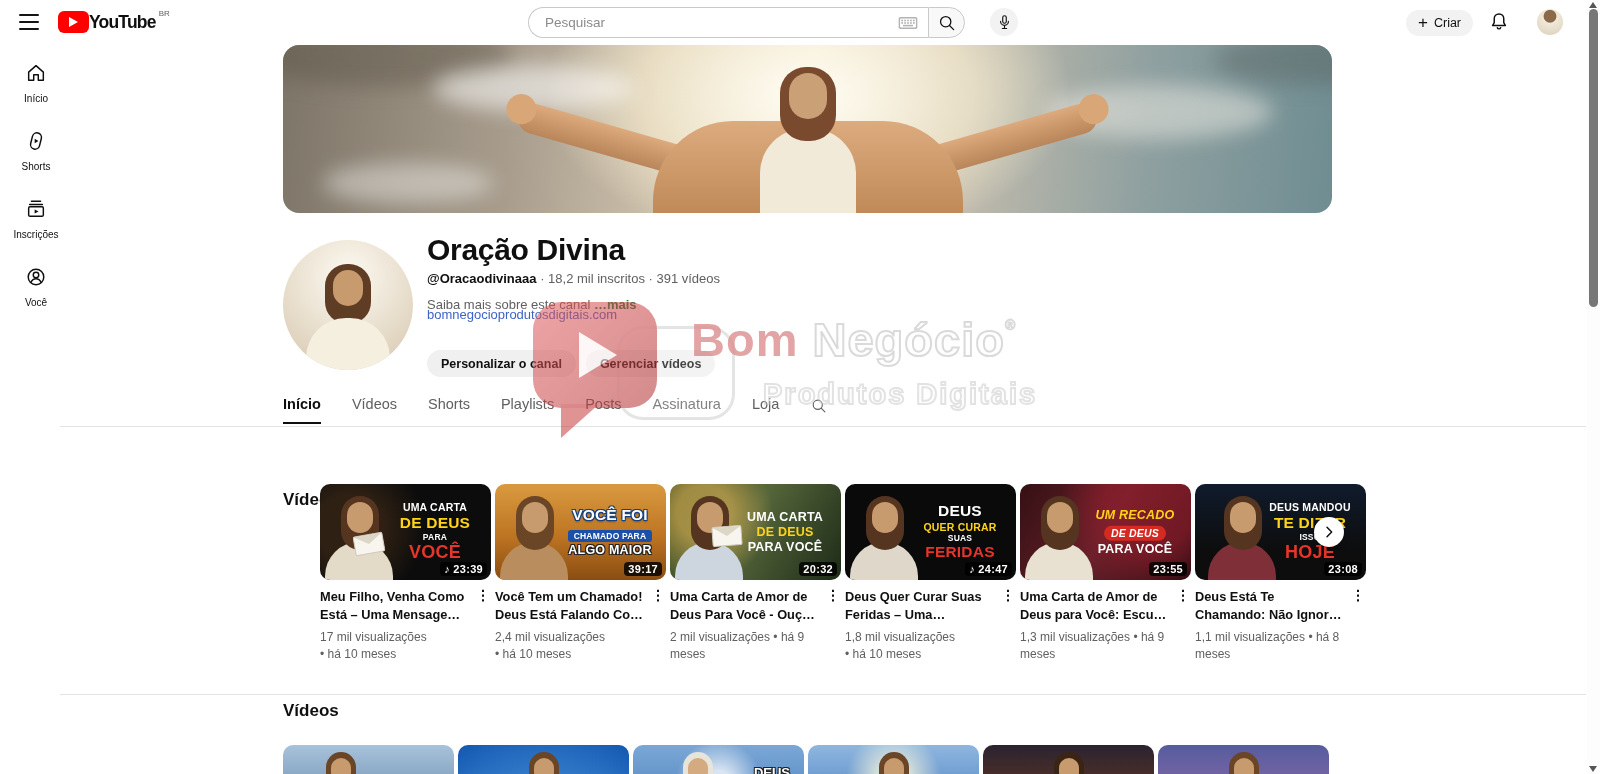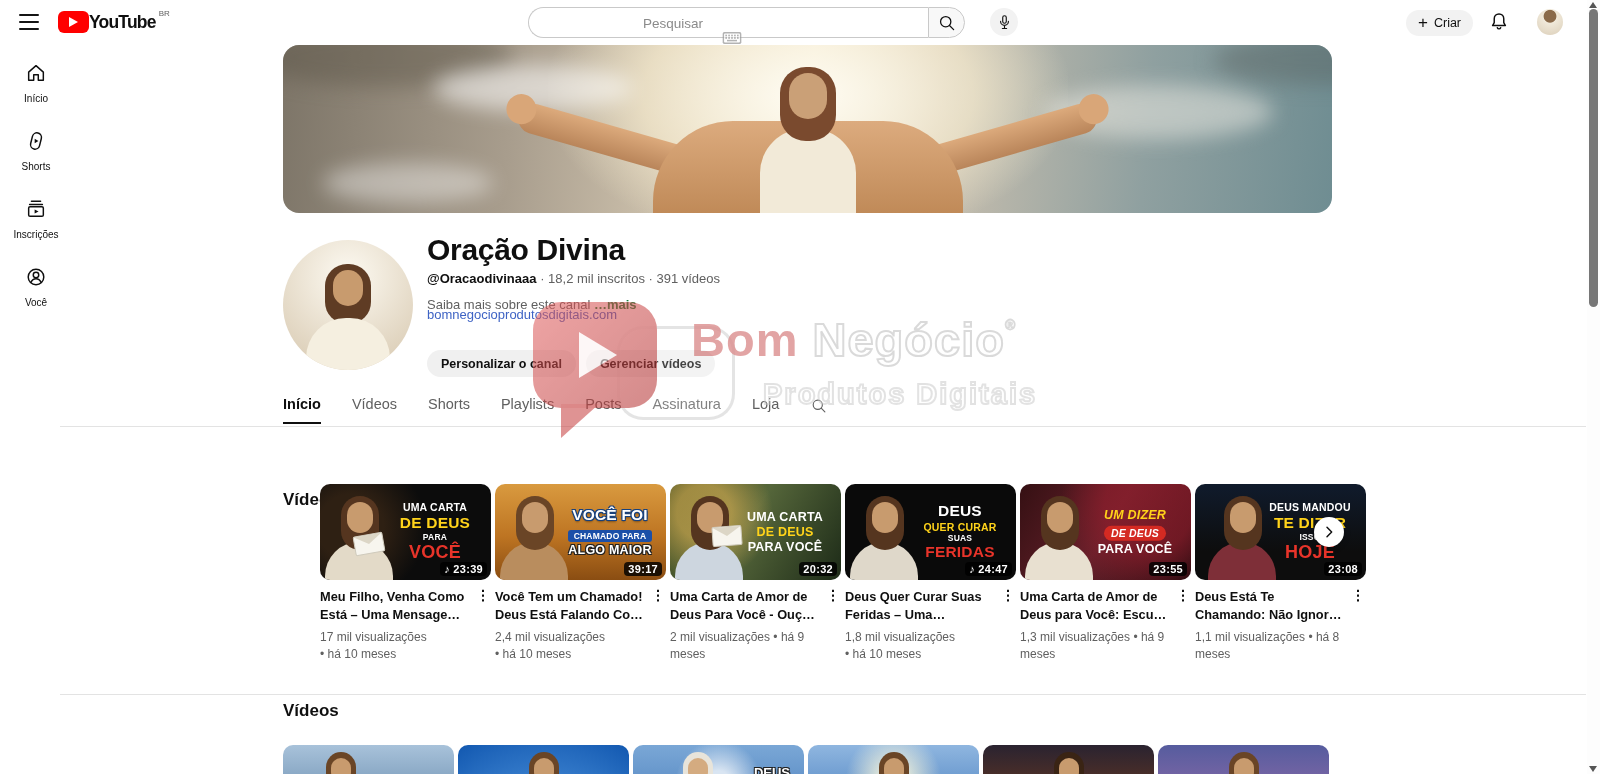--- a/index.html
+++ b/index.html
@@ -10,21 +10,21 @@
   #header { position:absolute; left:0; top:0; width:1600px; height:45px; background:#fff; z-index:40; }
   .hamburger { position:absolute; left:19px; top:14px; width:20px; height:16px; display:flex; flex-direction:column; justify-content:space-between; cursor:pointer; }
   .hamburger span { display:block; height:2px; background:#141414; border-radius:1px; }
   .logo { position:absolute; left:58px; top:11px; display:flex; align-items:flex-start; cursor:pointer; }
   .logo-badge { width:31px; height:22px; background:#ff0000; border-radius:6px; position:relative; }
   .logo-badge::after { content:""; position:absolute; left:11px; top:6px; border-left:9px solid #fff; border-top:5px solid transparent; border-bottom:5px solid transparent; }
   .logo-text { font-size:17.5px; font-weight:700; letter-spacing:-0.8px; line-height:22px; }
   .logo-country { font-size:8px; color:#606060; margin-left:3px; position:relative; top:-2px; }
 
   .search-wrap { position:absolute; left:528px; top:7px; height:31px; display:flex; align-items:stretch; }
-  .search-box { width:400px; border:1px solid #c9c9c9; border-right:none; border-radius:16px 0 0 16px; display:flex; align-items:center; padding:8px 10px 0 16px; background:#fff;flex-direction:column; }
+  .search-box { width:400px; border:1px solid #c9c9c9; border-right:none; border-radius:16px 0 0 16px; display:flex; align-items:center; padding:0 10px 0 16px; background:#fff; }
   .search-box input { border:none; outline:none; flex:1; font-size:13.5px; font-family:"Liberation Sans",sans-serif; color:#0f0f0f; background:transparent; }
   .search-box input::placeholder { color:#8a8a8a; }
   .kbd-icon { width:20px; height:14px; flex:0 0 auto; opacity:.75; }
   .search-btn { width:37px; border:1px solid #c9c9c9; border-radius:0 16px 16px 0; background:#f8f8f8; display:flex; align-items:center; justify-content:center; cursor:pointer; }
   .mic-btn { position:absolute; left:990px; top:8px; width:28px; height:28px; border-radius:50%; background:#f2f2f2; display:flex; align-items:center; justify-content:center; cursor:pointer; }
 
   .create-btn { position:absolute; left:1406px; top:10px; height:26px; border-radius:13px; background:#f2f2f2; display:flex; align-items:center; gap:6px; padding:0 12px; font-size:12.5px; font-weight:500; cursor:pointer; }
   .plus-icon { font-size:17px; font-weight:400; line-height:1; position:relative; top:-1px; }
   .bell-btn { position:absolute; left:1488px; top:11px; width:22px; height:22px; cursor:pointer; }
   .header-avatar { position:absolute; left:1537px; top:9px; width:26px; height:26px; border-radius:50%; overflow:hidden; cursor:pointer; background:radial-gradient(circle at 50% 28%, #8a6a4a 0 26%, #f0e9da 30%, #ded2bd 90%); }
@@ -417,21 +417,21 @@
 • há 10 meses</div>
   </div>
 
   <div class="vcard">
     <div class="thumb t5">
       <div class="thumb-fig">
         <div class="fig-body"></div>
           <div class="fig-hair"></div>
           <div class="fig-face"></div>
       </div>
-      <div class="thumb-text"><span class="tl s-yellow s-md s-italic">UM DIZER</span><span class="tl s-pillred s-sm s-italic">DE DEUS</span><span class="tl s-white s-md">PARA VOCÊ</span></div>
+      <div class="thumb-text"><span class="tl s-yellow s-md s-italic">UM RECADO</span><span class="tl s-pillred s-sm s-italic">DE DEUS</span><span class="tl s-white s-md">PARA VOCÊ</span></div>
       <div class="duration">23:55</div>
     </div>
     <div class="vinfo">
       <div class="vtitle">Uma Carta de Amor de Deus para Você: Escute Isso...</div>
       <div class="vdots">⋮</div>
     </div>
     <div class="vmeta">1,3 mil visualizações • há 9 meses</div>
   </div>
 
   <div class="vcard">

